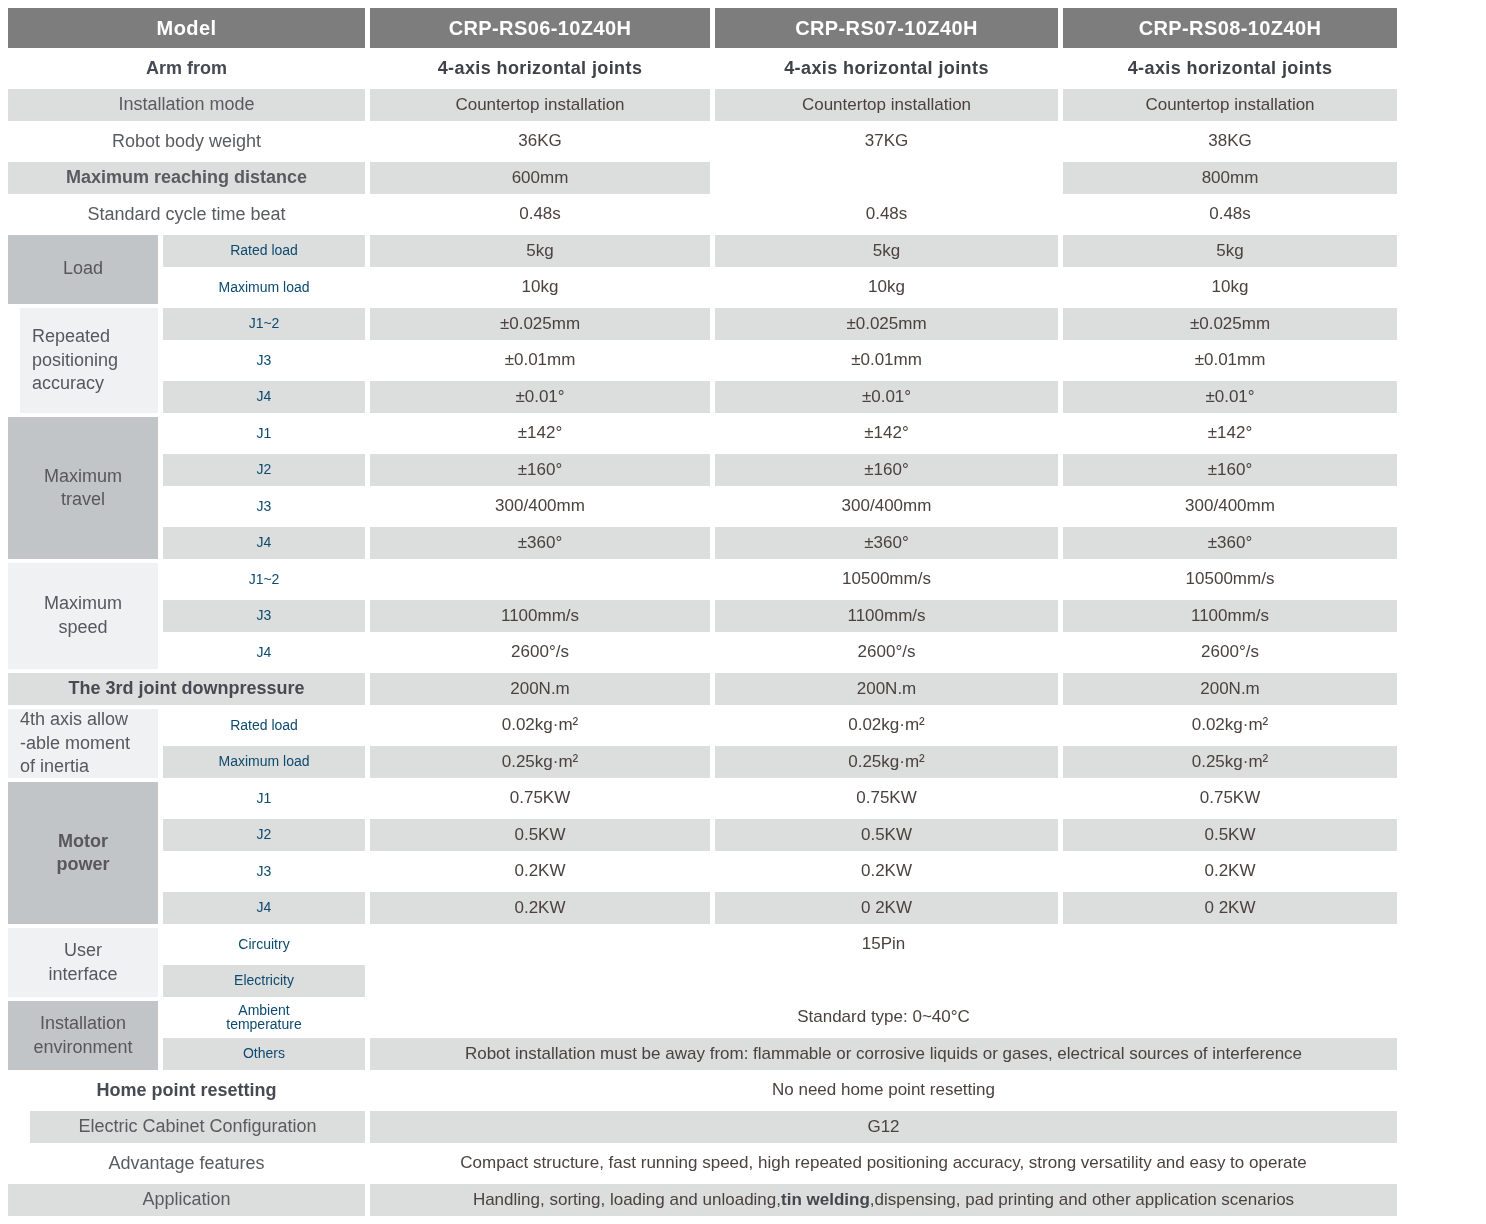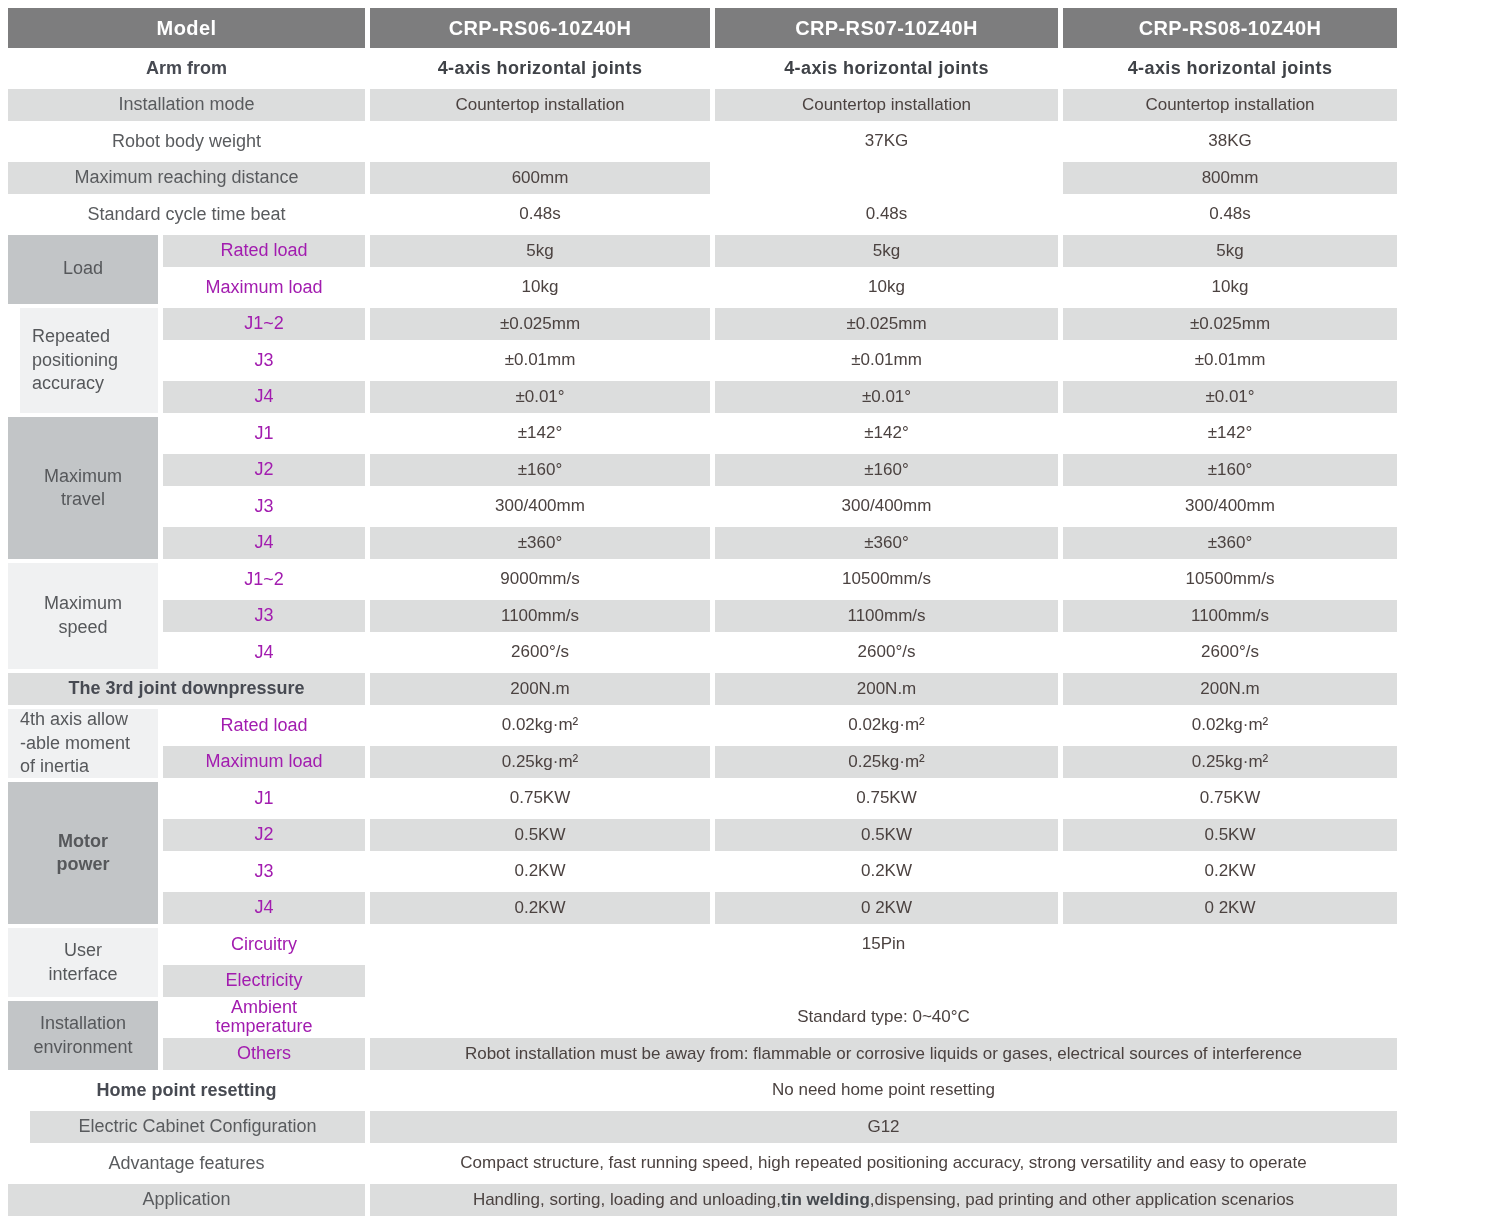--- a/index.html
+++ b/index.html
@@ -16,43 +16,44 @@
   .hdr{background:#7d7d7e;color:#ffffff;font-weight:bold;font-size:20px;letter-spacing:.4px;}
   .bg-gray{background:#dcdddd;}
   .lab{font-size:18px;color:#595b5e;}
   .lb{font-weight:bold;color:#474a52;}
   .val{font-size:17px;color:#4b4240;}
   .vb{font-weight:bold;color:#3f4247;font-size:18px;letter-spacing:.4px;}
   .grp{font-size:18px;color:#56585b;white-space:pre-line;line-height:1.3;}
   .grp.dark{background:#c2c5c7;}
   .grp.light{background:#f0f1f2;}
   .grp.left{justify-content:flex-start;text-align:left;padding-left:12px;}
-  .sub{font-size:18px;color:#a21caf;white-space:pre-line;line-height:1.05;}
+  .sub{font-size:14px;color:#0c4a6e;white-space:pre-line;line-height:1.05;}
   .b{font-weight:bold;color:#43474c;}
 </style>
 </head>
 <body>
 
 <div id="spec-table">
     <div class="cell hdr" style="grid-area: 1 / 1 / auto / 3;">Model</div>
     <div class="cell hdr" style="grid-area: 1 / 3 / auto / 4;">CRP-RS06-10Z40H</div>
     <div class="cell hdr" style="grid-area: 1 / 4 / auto / 5;">CRP-RS07-10Z40H</div>
     <div class="cell hdr" style="grid-area: 1 / 5 / auto / 6;">CRP-RS08-10Z40H</div>
     <div class="cell lab lb" style="grid-area: 2 / 1 / auto / 3;">Arm from</div>
     <div class="cell val vb" style="grid-area: 2 / 3 / auto / 4;">4-axis horizontal joints</div>
     <div class="cell val vb" style="grid-area: 2 / 4 / auto / 5;">4-axis horizontal joints</div>
     <div class="cell val vb" style="grid-area: 2 / 5 / auto / 6;">4-axis horizontal joints</div>
     <div class="cell lab bg-gray" style="grid-area: 3 / 1 / auto / 3;">Installation mode</div>
     <div class="cell val bg-gray" style="grid-area: 3 / 3 / auto / 4;">Countertop installation</div>
     <div class="cell val bg-gray" style="grid-area: 3 / 4 / auto / 5;">Countertop installation</div>
     <div class="cell val bg-gray" style="grid-area: 3 / 5 / auto / 6;">Countertop installation</div>
     <div class="cell lab" style="grid-area: 4 / 1 / auto / 3;">Robot body weight</div>
+    <div class="cell val" style="grid-area: 4 / 3 / auto / 4;">36KG</div>
     <div class="cell val" style="grid-area: 4 / 4 / auto / 5;">37KG</div>
     <div class="cell val" style="grid-area: 4 / 5 / auto / 6;">38KG</div>
-    <div class="cell lab bg-gray" style="grid-area: 5 / 1 / auto / 3;">Maximum reaching distance</div>
+    <div class="cell lab bg-gray" style="grid-area: 5 / 1 / auto / 3; font-weight: bold;">Maximum reaching distance</div>
     <div class="cell val bg-gray" style="grid-area: 5 / 3 / auto / 4;">600mm</div>
     <div class="cell val bg-gray" style="grid-area: 5 / 5 / auto / 6;">800mm</div>
     <div class="cell lab" style="grid-area: 6 / 1 / auto / 3;">Standard cycle time beat</div>
     <div class="cell val" style="grid-area: 6 / 3 / auto / 4;">0.48s</div>
     <div class="cell val" style="grid-area: 6 / 4 / auto / 5;">0.48s</div>
     <div class="cell val" style="grid-area: 6 / 5 / auto / 6;">0.48s</div>
     <div class="cell grp dark" style="grid-area: 7 / 1 / span 2 / 2;">Load</div>
     <div class="cell sub bg-gray" style="grid-area: 7 / 2 / auto / 3;">Rated load</div>
     <div class="cell val bg-gray" style="grid-area: 7 / 3 / auto / 4;">5kg</div>
     <div class="cell val bg-gray" style="grid-area: 7 / 4 / auto / 5;">5kg</div>
@@ -90,21 +91,20 @@
     <div class="cell val" style="grid-area: 14 / 3 / auto / 4;">300/400mm</div>
     <div class="cell val" style="grid-area: 14 / 4 / auto / 5;">300/400mm</div>
     <div class="cell val" style="grid-area: 14 / 5 / auto / 6;">300/400mm</div>
     <div class="cell sub bg-gray" style="grid-area: 15 / 2 / auto / 3;">J4</div>
     <div class="cell val bg-gray" style="grid-area: 15 / 3 / auto / 4;">±360°</div>
     <div class="cell val bg-gray" style="grid-area: 15 / 4 / auto / 5;">±360°</div>
     <div class="cell val bg-gray" style="grid-area: 15 / 5 / auto / 6;">±360°</div>
     <div class="cell grp light" style="grid-area: 16 / 1 / span 3 / 2;">Maximum
 speed</div>
     <div class="cell sub" style="grid-area: 16 / 2 / auto / 3;">J1~2</div>
-    <div class="cell val" style="grid-area: 16 / 3 / auto / 4;">9000mm/s</div>
     <div class="cell val" style="grid-area: 16 / 4 / auto / 5;">10500mm/s</div>
     <div class="cell val" style="grid-area: 16 / 5 / auto / 6;">10500mm/s</div>
     <div class="cell sub bg-gray" style="grid-area: 17 / 2 / auto / 3;">J3</div>
     <div class="cell val bg-gray" style="grid-area: 17 / 3 / auto / 4;">1100mm/s</div>
     <div class="cell val bg-gray" style="grid-area: 17 / 4 / auto / 5;">1100mm/s</div>
     <div class="cell val bg-gray" style="grid-area: 17 / 5 / auto / 6;">1100mm/s</div>
     <div class="cell sub" style="grid-area: 18 / 2 / auto / 3;">J4</div>
     <div class="cell val" style="grid-area: 18 / 3 / auto / 4;">2600°/s</div>
     <div class="cell val" style="grid-area: 18 / 4 / auto / 5;">2600°/s</div>
     <div class="cell val" style="grid-area: 18 / 5 / auto / 6;">2600°/s</div>

